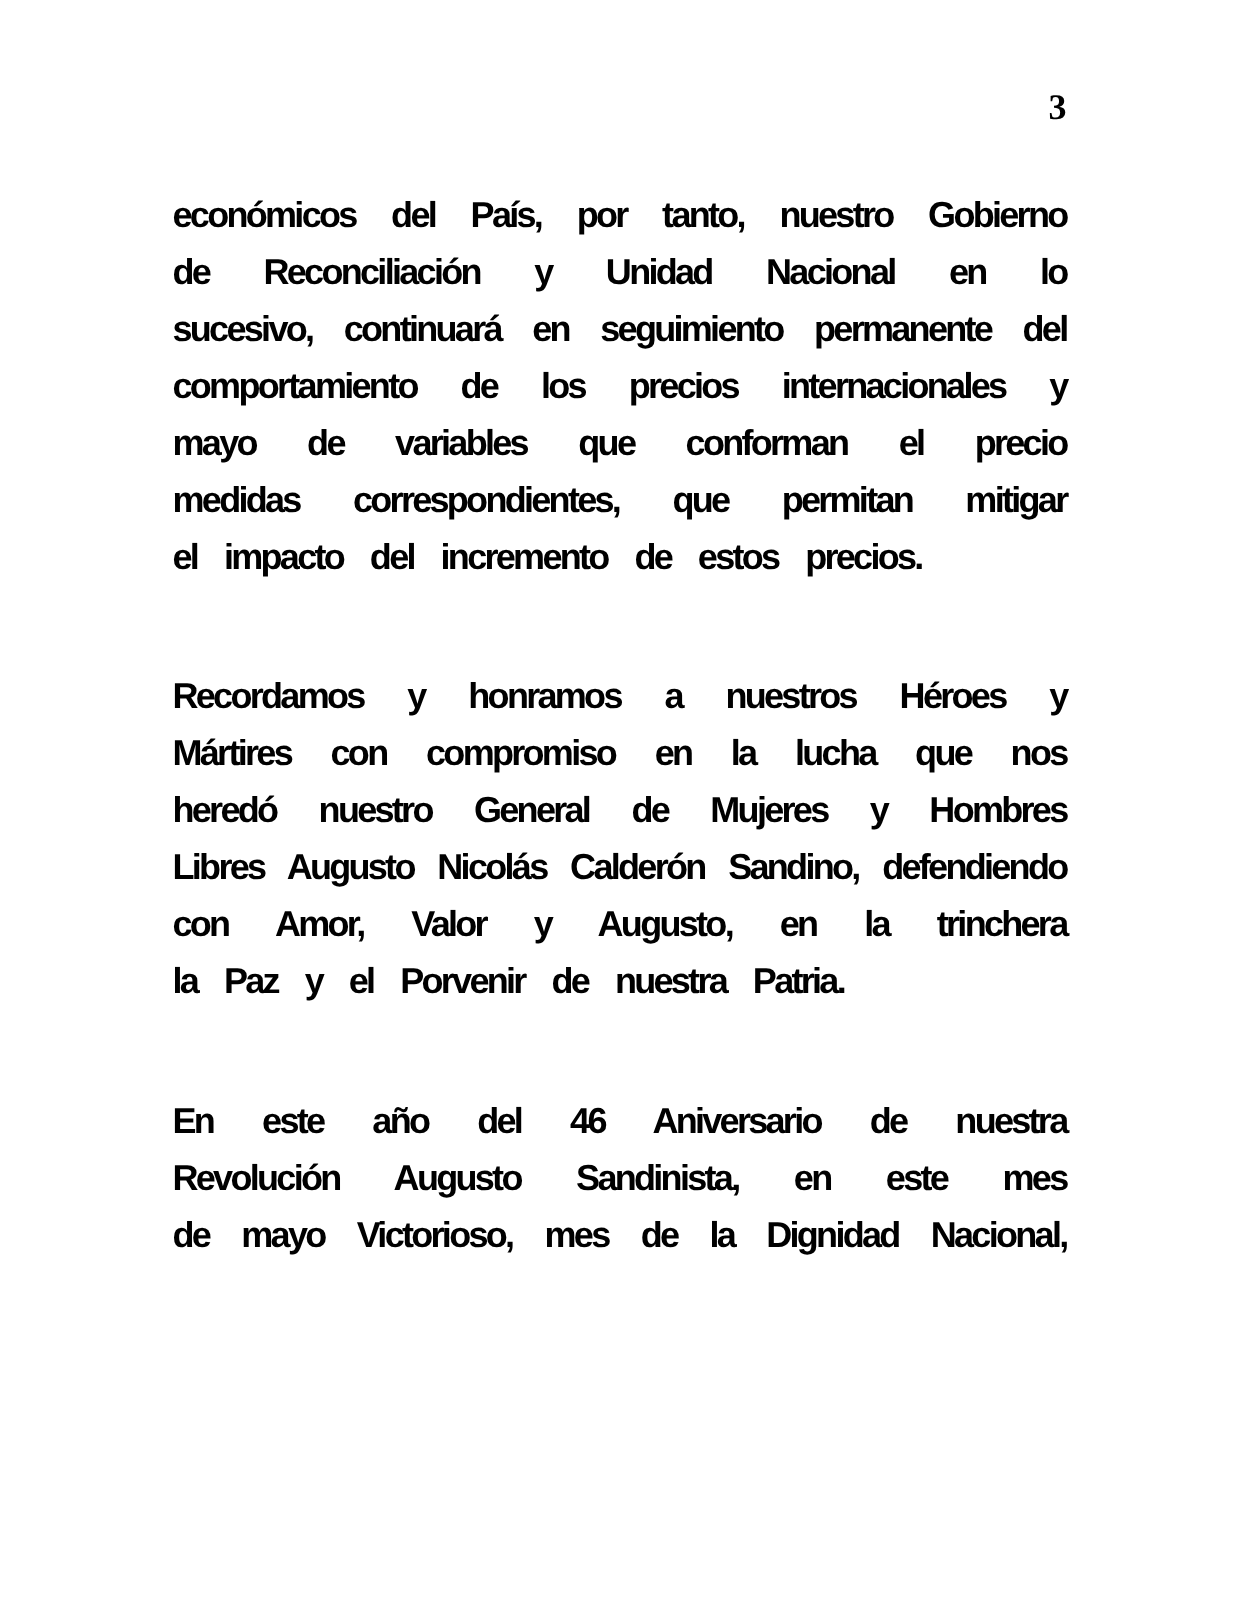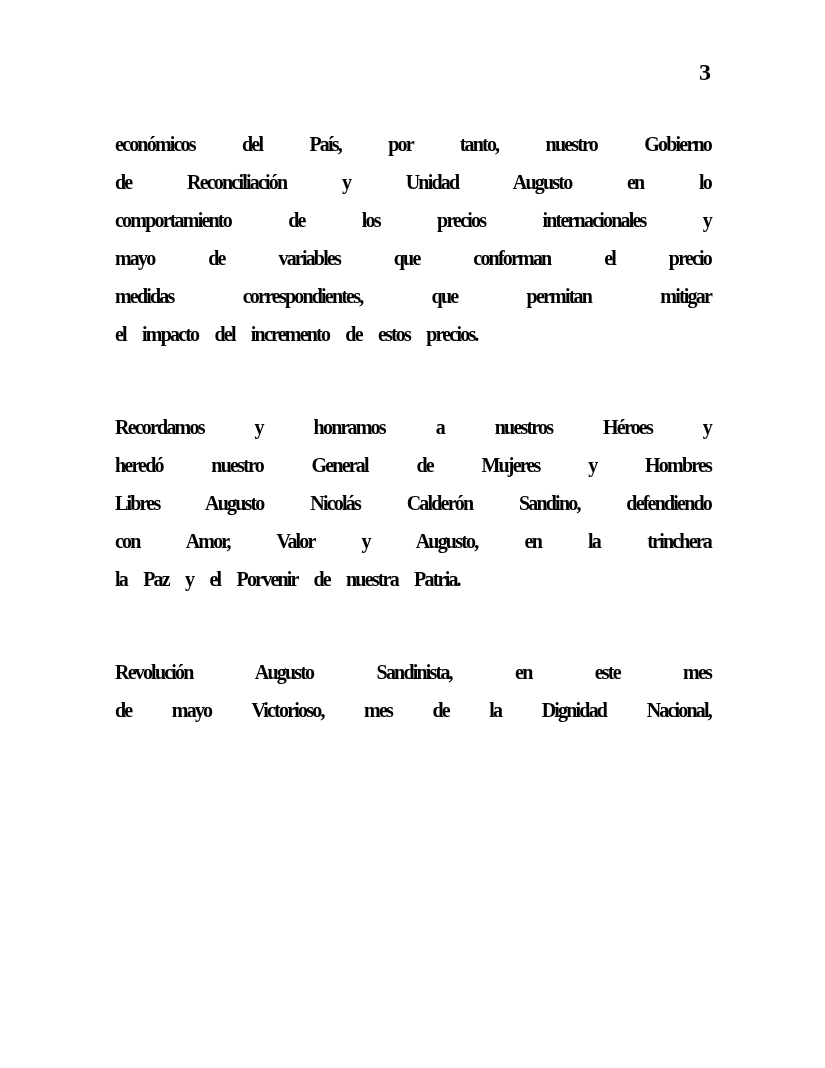--- a/index.html
+++ b/index.html
@@ -32,23 +32,23 @@
     left: 115px;
     width: 596px;
   }
   .paragraph {
     margin: 0 0 55px 0;
   }
   .paragraph:last-child {
     margin-bottom: 0;
   }
   .line {
-    font-family: Liberation Serif, serif;
+    font-family: Liberation Sans, sans-serif;
     font-weight: bold;
-    font-size: 20px;
+    font-size: 24px;
     letter-spacing: -1.8px;
     line-height: 38px;
     text-align: justify;
     text-align-last: justify;
     white-space: normal;
   }
   .line.para-end {
     text-align: right;
     text-align-last: left;
     word-spacing: 13px;
@@ -58,34 +58,37 @@
 <body>
 
 <div class="page">
 
   <div class="page-number">3</div>
 
   <div class="content">
 
     <div class="paragraph">
       <div class="line">económicos del País, por tanto, nuestro Gobierno</div>
-      <div class="line">de Reconciliación y Unidad Augusto en lo</div>
+      <div class="line">de Reconciliación y Unidad Nacional en lo</div>
+      <div class="line">sucesivo, continuará en seguimiento permanente del</div>
       <div class="line">comportamiento de los precios internacionales y</div>
       <div class="line">mayo de variables que conforman el precio</div>
       <div class="line">medidas correspondientes, que permitan mitigar</div>
       <div class="line para-end">el impacto del incremento de estos precios.</div>
     </div>
 
     <div class="paragraph">
       <div class="line">Recordamos y honramos a nuestros Héroes y</div>
+      <div class="line">Mártires con compromiso en la lucha que nos</div>
       <div class="line">heredó nuestro General de Mujeres y Hombres</div>
       <div class="line">Libres Augusto Nicolás Calderón Sandino, defendiendo</div>
       <div class="line">con Amor, Valor y Augusto, en la trinchera</div>
       <div class="line para-end">la Paz y el Porvenir de nuestra Patria.</div>
     </div>
 
     <div class="paragraph">
+      <div class="line">En este año del 46 Aniversario de nuestra</div>
       <div class="line">Revolución Augusto Sandinista, en este mes</div>
       <div class="line">de mayo Victorioso, mes de la Dignidad Nacional,</div>
     </div>
 
   </div>
 </div>
 
 </body></html>

